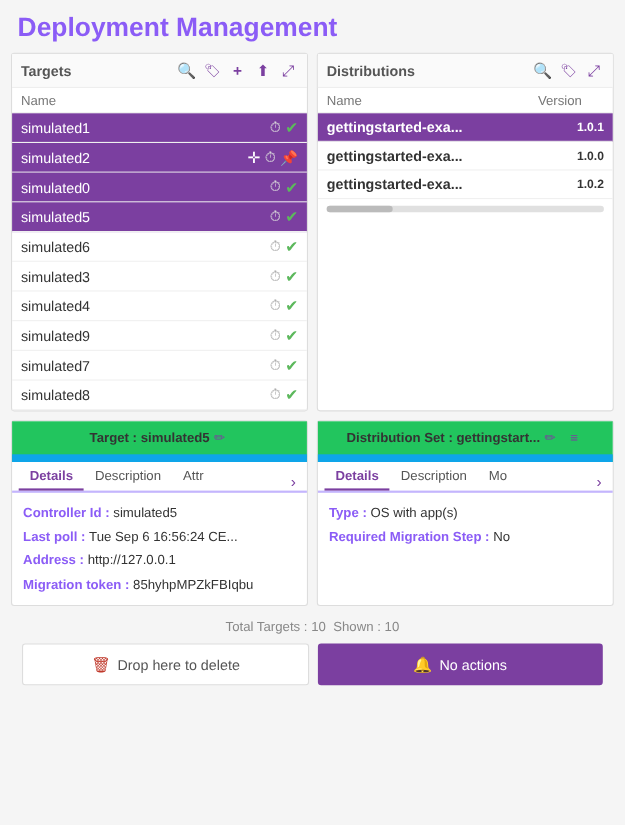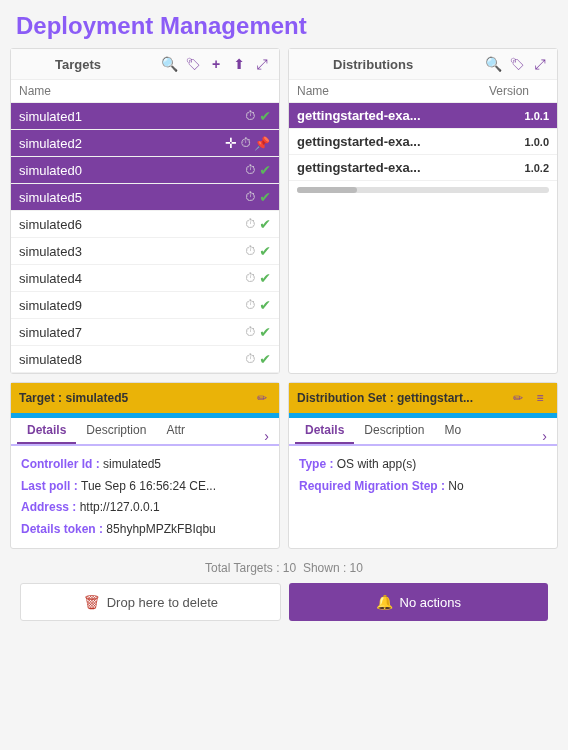--- a/index.html
+++ b/index.html
@@ -36,21 +36,20 @@
       align-items: center;
       justify-content: space-between;
       padding: 6px 8px;
       border-bottom: 1px solid #eee;
       background: #fafafa;
     }
     .panel-title {
       font-weight: bold;
       color: #555;
       font-size: 13px;
-      margin-left: 36px;
     }
     .panel-icons {
       display: flex;
       gap: 5px;
       align-items: center;
     }
     .icon-btn {
       cursor: pointer;
       color: #7b3fa0;
       font-size: 14px;
@@ -133,24 +132,24 @@
     .bottom-panel {
       background: #fff;
       border: 1px solid #ddd;
       border-radius: 3px;
       flex: 1;
       min-height: 160px;
     }
     .bottom-panel-header {
       display: flex;
       align-items: center;
-      justify-content: space-between;
+      justify-content: center;
       padding: 6px 8px;
-      border-bottom: 5px solid #0ea5e9;
-      background: #eab308;
+      border-bottom: 7px solid #0ea5e9;
+      background: #22c55e;
       font-size: 12px;
     }
     .bottom-panel-title {
       color: #555;
       font-size: 12px;
     }
     .bottom-panel-title span {
       font-weight: bold;
       color: #333;
     }
@@ -412,21 +411,21 @@
           <div>
             <span class="field-label">Controller Id : </span><span class="field-value">simulated5</span>
           </div>
           <div>
             <span class="field-label">Last poll : </span><span class="field-value">Tue Sep 6 16:56:24 CE...</span>
           </div>
           <div>
             <span class="field-label">Address : </span><span class="field-value">http://127.0.0.1</span>
           </div>
           <div>
-            <span class="field-label">Details token : </span><span class="field-value">85hyhpMPZkFBIqbu</span>
+            <span class="field-label">Migration token : </span><span class="field-value">85hyhpMPZkFBIqbu</span>
           </div>
         </div>
       </div>
 
       <div class="bottom-panel">
         <div class="bottom-panel-header">
           <span class="bottom-panel-title">
             <span>Distribution Set : </span><span style="font-weight:bold;color:#333;">gettingstart...</span>
           </span>
           <div style="display:flex;gap:4px;">

